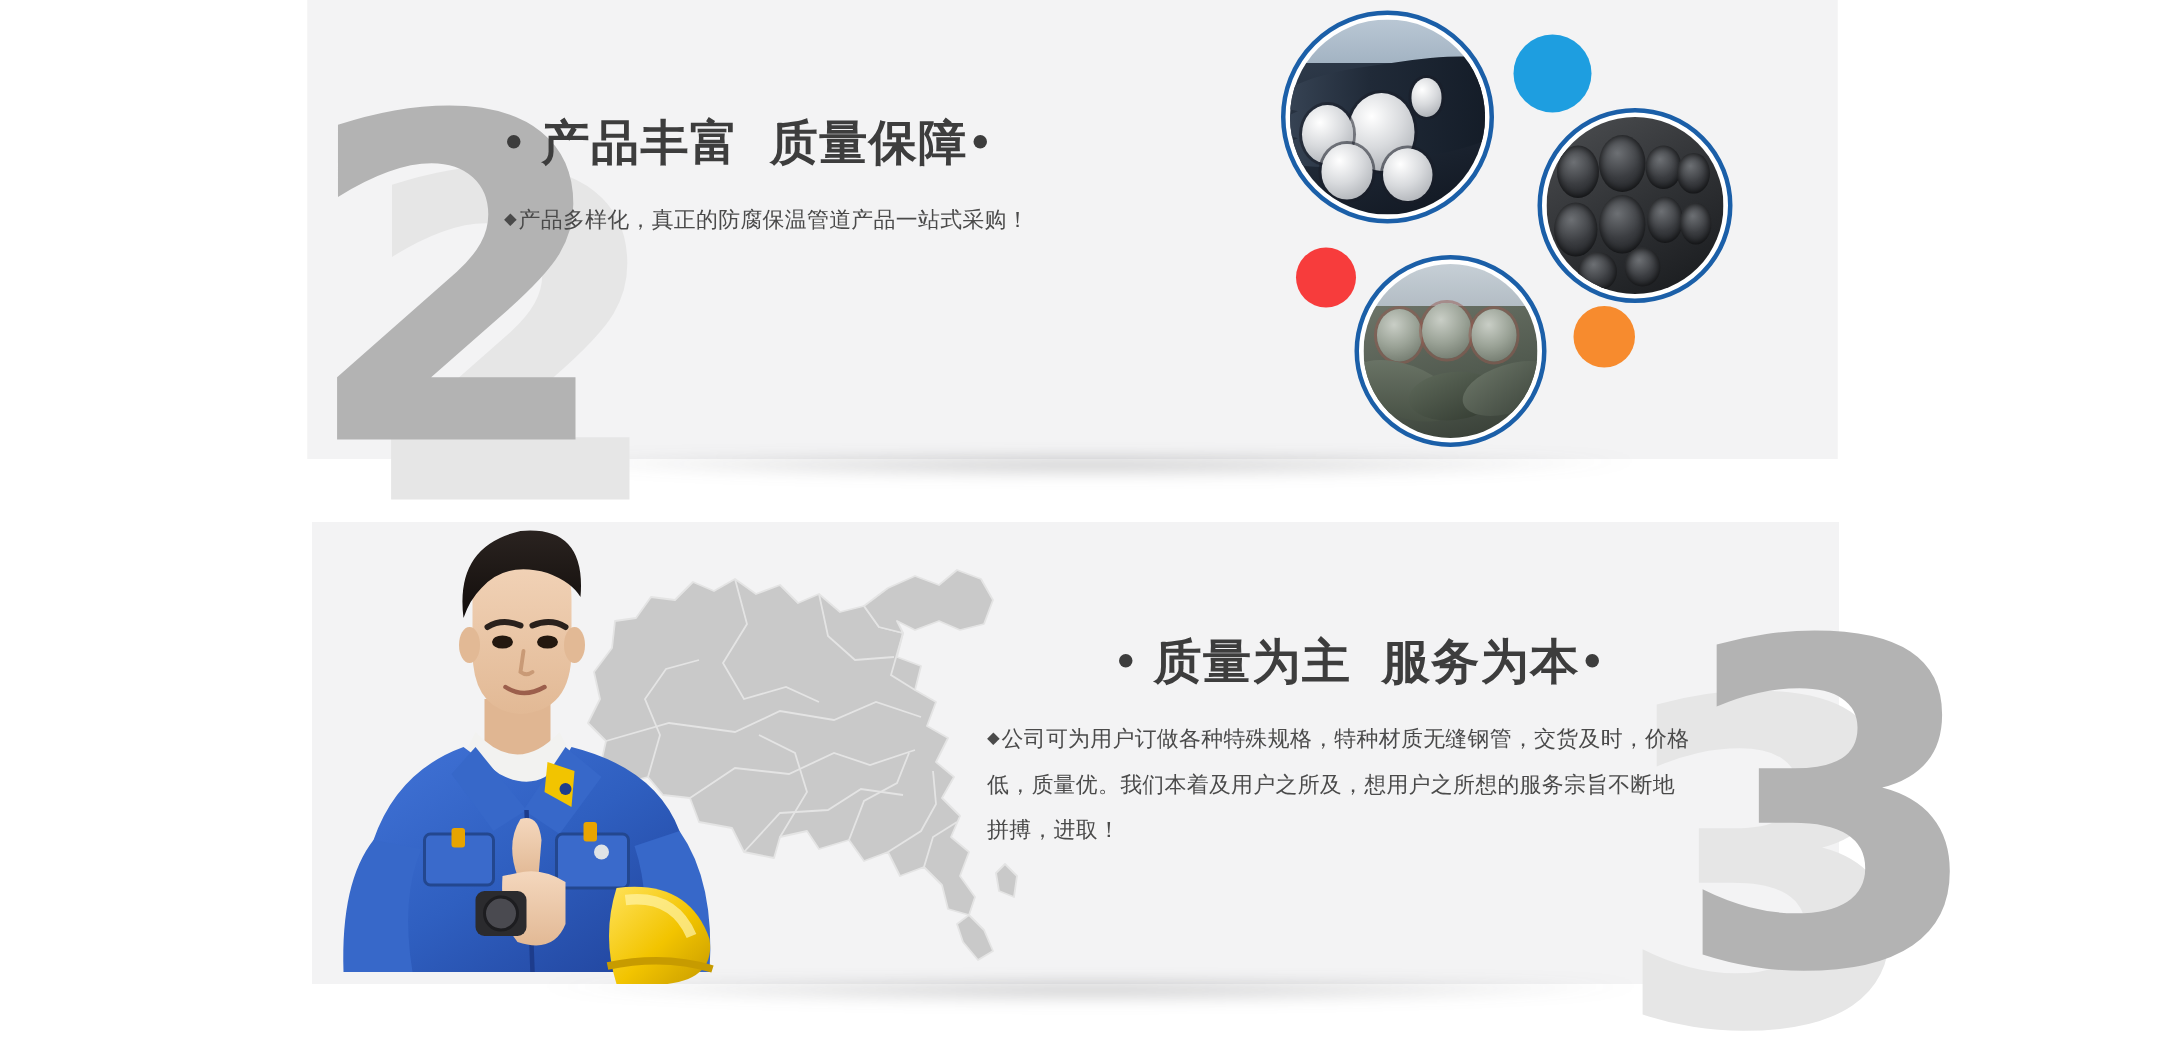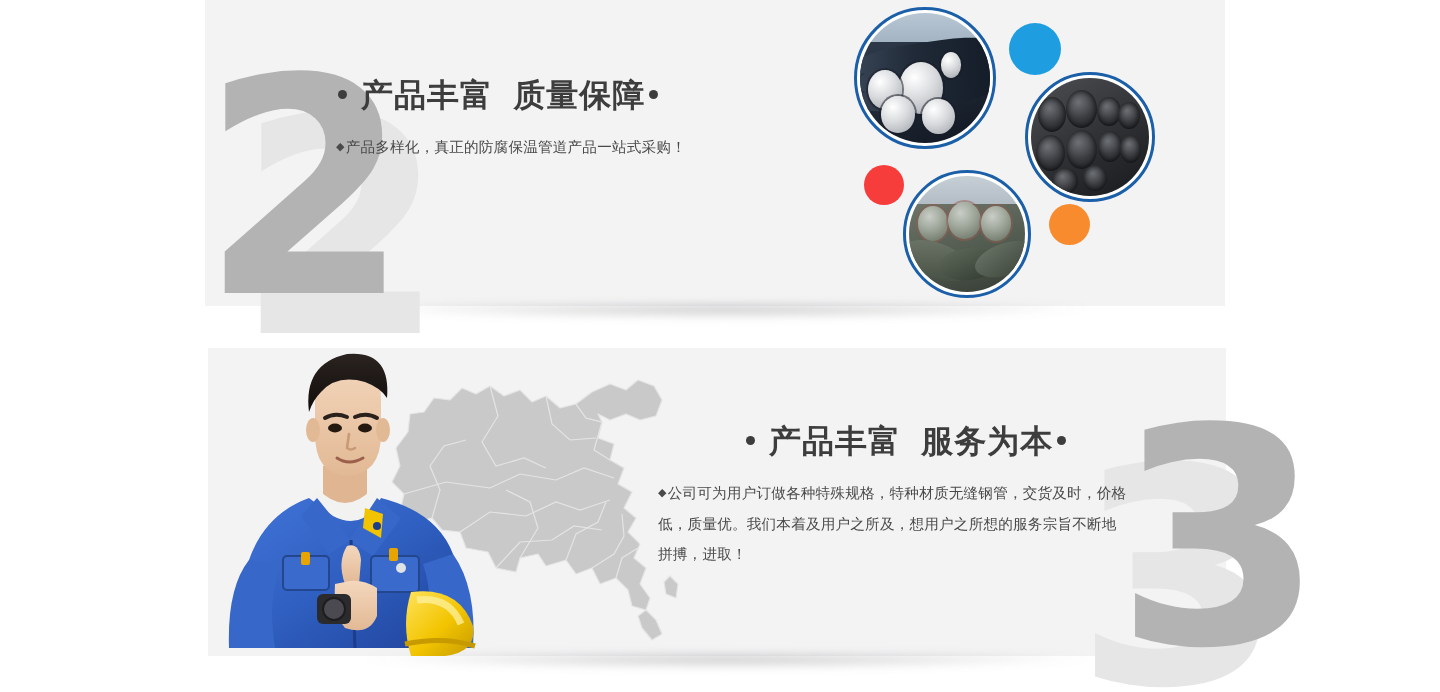--- a/index.html
+++ b/index.html
@@ -383,18 +383,18 @@
     <path d="M132,110 Q144,118 158,110" stroke="#9c5f4c" stroke-width="3" fill="none" stroke-linecap="round"></path>
   </svg>
 </div>
 
 <div class="numeral-wrap" id="numeral-3-wrap">
   <span class="numeral back">3</span>
   <span class="numeral front">3</span>
 </div>
 
 <div class="headline" id="headline-2">
-  <span class="dot left"></span><span>产品丰富 服务为本</span><span class="dot right"></span>
+  <span class="dot left"></span><span>质量为主 服务为本</span><span class="dot right"></span>
 </div>
 
 <div class="body-copy" id="body-copy-2">
   <p><span class="bullet">◆</span><span>公司可为用户订做各种特殊规格，特种材质无缝钢管，交货及时，价格低，质量优。我们本着及用户之所及，想用户之所想的服务宗旨不断地拼搏，进取！</span></p>
 </div>
 
 </body></html>

